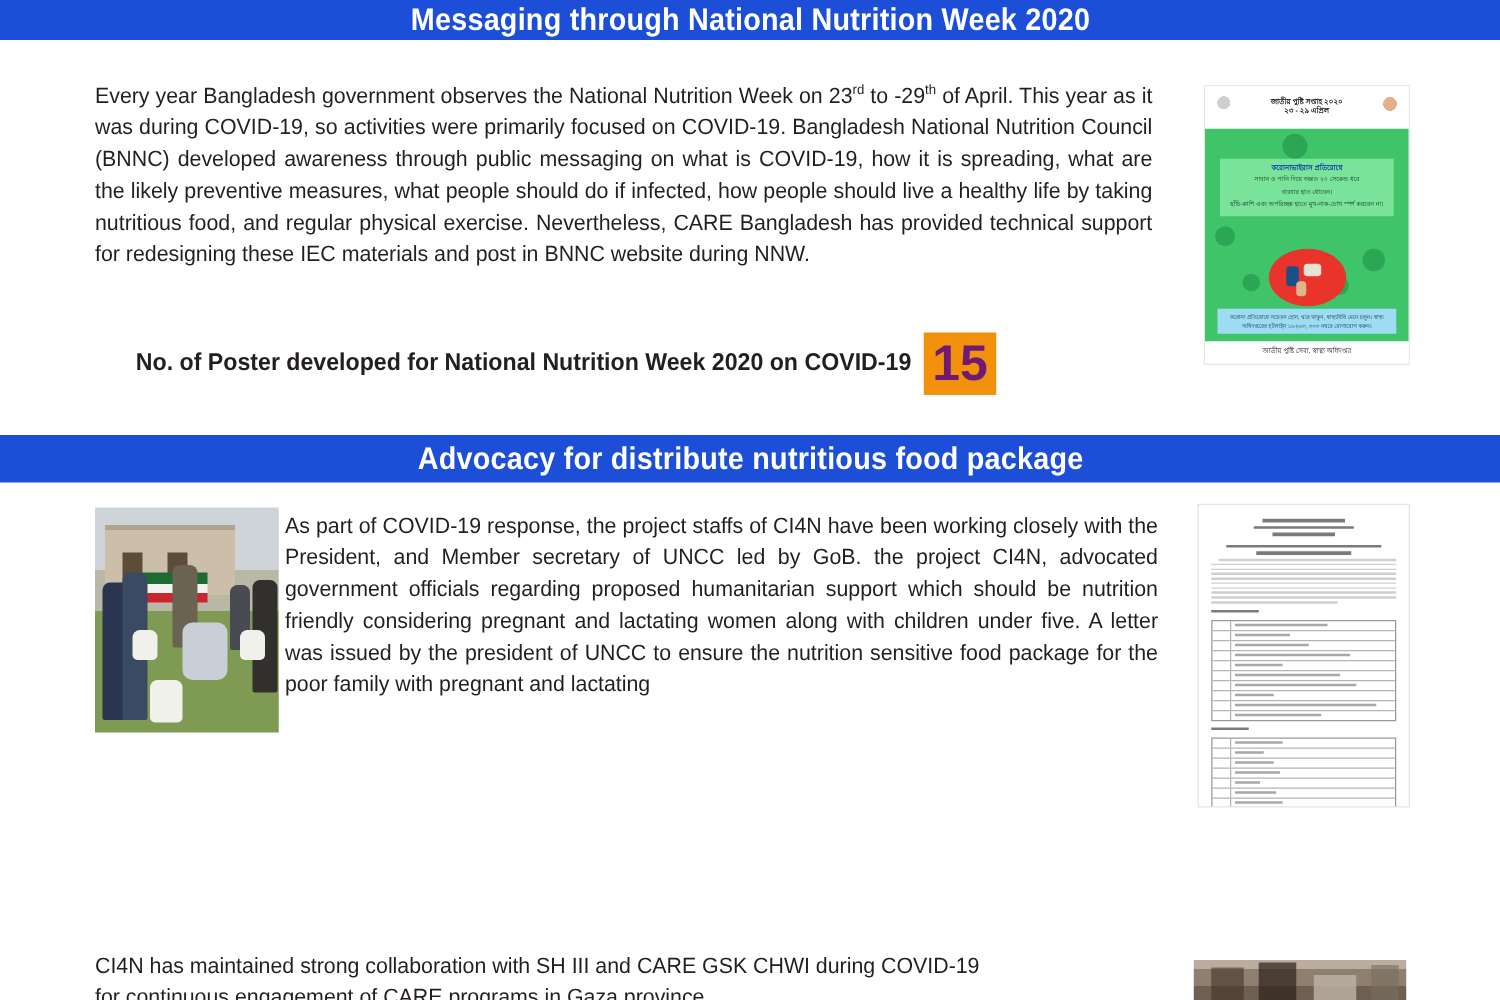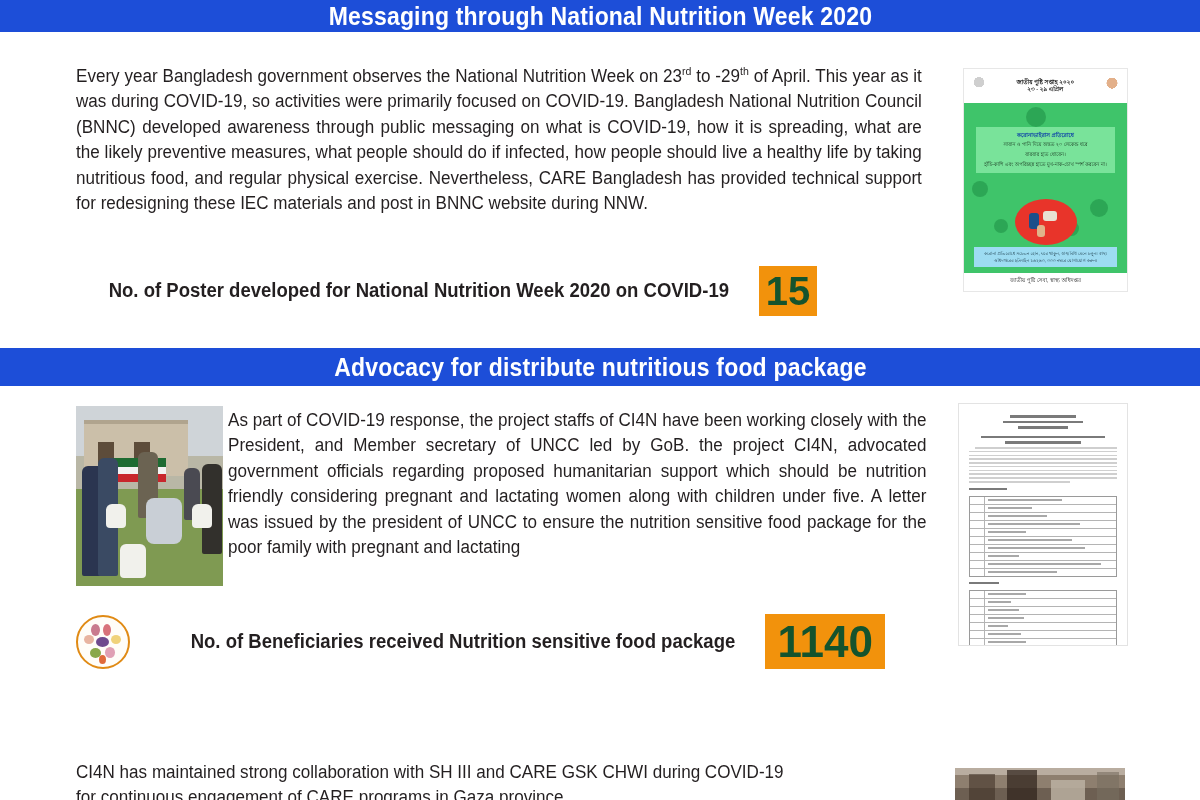--- a/index.html
+++ b/index.html
@@ -82,34 +82,33 @@
     font-size: 0.62em;
     vertical-align: super;
     line-height: 0;
   }
 
   
   .stat-row {
     position: absolute;
     display: flex;
     align-items: center;
-    gap: 20px;
   }
   .stat-label {
     font-weight: bold;
     font-size: 19.5px;
     color: #231f20;
     white-space: nowrap;
     transform: scaleX(0.95);
     transform-origin: right center;
     line-height: 1.1;
   }
   .stat-badge {
     background: #F2920C;
-    color: #14532d;
+    color: #701a75;
     font-weight: bold;
     display: flex;
     align-items: center;
     justify-content: center;
     line-height: 1;
   }
 
   #stat-1 { left: 76px; top: 266px; }
   #stat-1 .stat-label { font-size: 19.5px; }
   #stat-1 .stat-badge {
@@ -407,34 +406,20 @@
     </div>
     <div class="poster-foot">জাতীয় পুষ্টি সেবা, স্বাস্থ্য অধিদপ্তর</div>
   </div>
 
   <div class="section-bar" id="bar-2">
     <div class="bar-title">Advocacy for distribute nutritious food package</div>
   </div>
 
   <div class="body-text" id="para-2">As part of COVID-19 response, the project staffs of CI4N have been working closely with the President, and Member secretary of UNCC led by GoB. the project CI4N, advocated government officials regarding proposed humanitarian support which should be nutrition friendly considering pregnant and lactating women along with children under five. A letter was issued by the president of UNCC to ensure the nutrition sensitive food package for the poor family with pregnant and lactating</div>
 
-  <div class="stat-row" id="stat-2">
-    <div class="food-icon">
-      <i class="fi1"></i>
-      <i class="fi2"></i>
-      <i class="fi3"></i>
-      <i class="fi4"></i>
-      <i class="fi5"></i>
-      <i class="fi6"></i>
-      <i class="fi7"></i>
-      <i class="fi8"></i>
-    </div>
-    <div class="stat-label">No. of Beneficiaries received Nutrition sensitive food package</div>
-    <div class="stat-badge">1140</div>
-  </div>
 
   <div class="img-frame" id="photo-distribution">
     <div class="ph-house"></div>
     <div class="ph-door" style="left:22px;"></div>
     <div class="ph-door" style="left:58px;"></div>
     <div class="ph-banner"></div>
     <div class="ph-person" style="left:6px;  top:60px;  width:22px; height:110px; background:#2b3550;"></div>
     <div class="ph-person" style="left:22px; top:52px;  width:20px; height:118px; background:#3a4a63;"></div>
     <div class="ph-person" style="left:62px; top:46px;  width:20px; height:66px;  background:#6b6352;"></div>
     <div class="ph-person" style="left:70px; top:92px;  width:36px; height:46px;  background:#c9cfd6; border-radius:8px;"></div>

